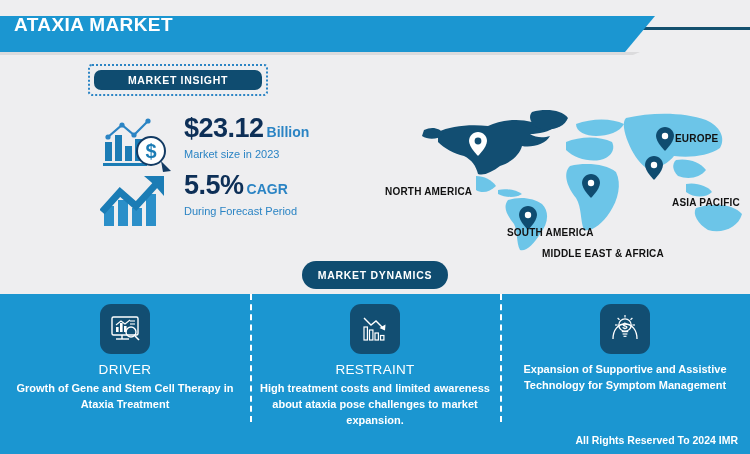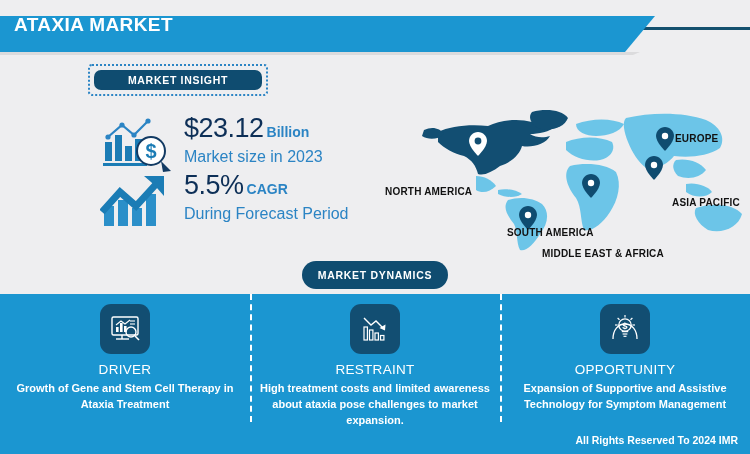--- a/index.html
+++ b/index.html
@@ -99,33 +99,33 @@
     left: 0; top: 0;
     width: 78px; height: 58px;
   }
   .stat-text { position: absolute; left: 84px; top: 0; }
   .stat-line1 {
     white-space: nowrap;
     line-height: 1;
   }
   .stat-value {
     font-size: 27px;
-    font-weight: normal;
+    font-weight: bold;
     color: #0d2f57;
     letter-spacing: -0.5px;
   }
   .stat-unit {
     font-size: 14px;
     font-weight: bold;
     color: #2b84c4;
     margin-left: 3px;
   }
   .stat-sub {
     margin-top: 6px;
-    font-size: 16px;
+    font-size: 11px;
     color: #2b84c4;
     white-space: nowrap;
   }
 
   
   #map-area {
     position: absolute;
     left: 380px; top: 104px;
     width: 370px; height: 150px;
   }
@@ -382,20 +382,19 @@
           <line x1="9.6" y1="6" x2="11.5" y2="7.8" stroke="#ffffff" stroke-width="1.2"></line>
           <line x1="24.4" y1="6" x2="22.5" y2="7.8" stroke="#ffffff" stroke-width="1.2"></line>
           <line x1="7" y1="13" x2="9.6" y2="13" stroke="#ffffff" stroke-width="1.2"></line>
           <line x1="27" y1="13" x2="24.4" y2="13" stroke="#ffffff" stroke-width="1.2"></line>
           <line x1="13.8" y1="19.6" x2="20.2" y2="19.6" stroke="#ffffff" stroke-width="1.2"></line>
           <line x1="14.6" y1="22" x2="19.4" y2="22" stroke="#ffffff" stroke-width="1.2"></line>
           <line x1="15.5" y1="24.3" x2="18.5" y2="24.3" stroke="#ffffff" stroke-width="1.2"></line>
           <path d="M5 27 C5 18, 10 12, 17 12 C24 12, 29 18, 29 27" fill="none" stroke="#ffffff" stroke-width="1.3"></path>
         </svg>
       </div>
-      <div class="col-title">OPPORTUNITY</div>
       <div class="col-desc">Expansion of Supportive and Assistive Technology for Symptom Management</div>
     </div>
 
     <div id="footer-note">All Rights Reserved To 2024 IMR</div>
   </div>
 
 </div>
 
 </body></html>

